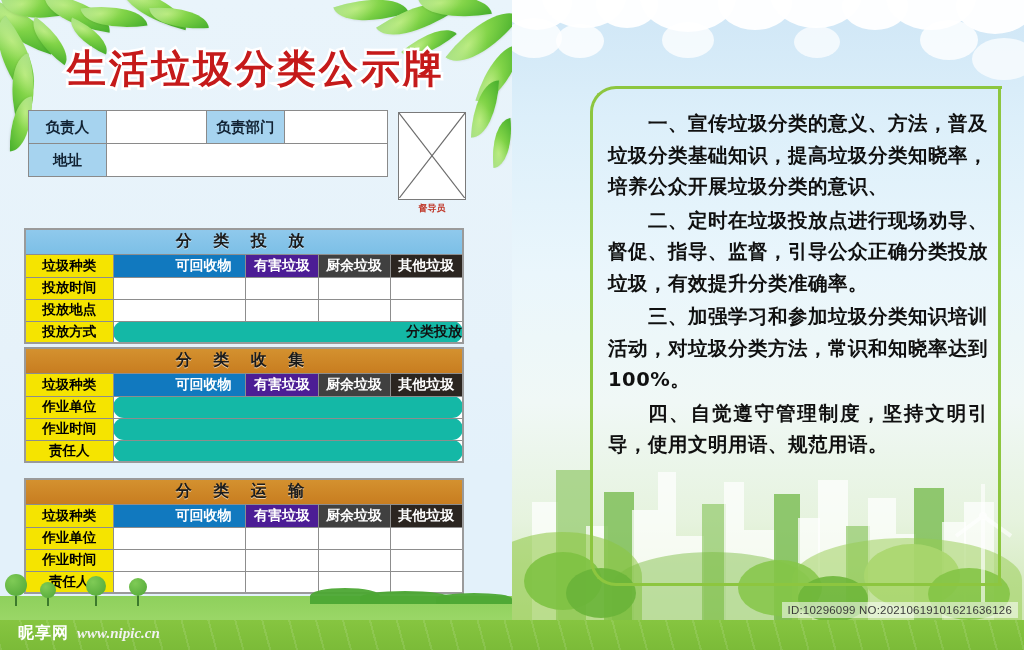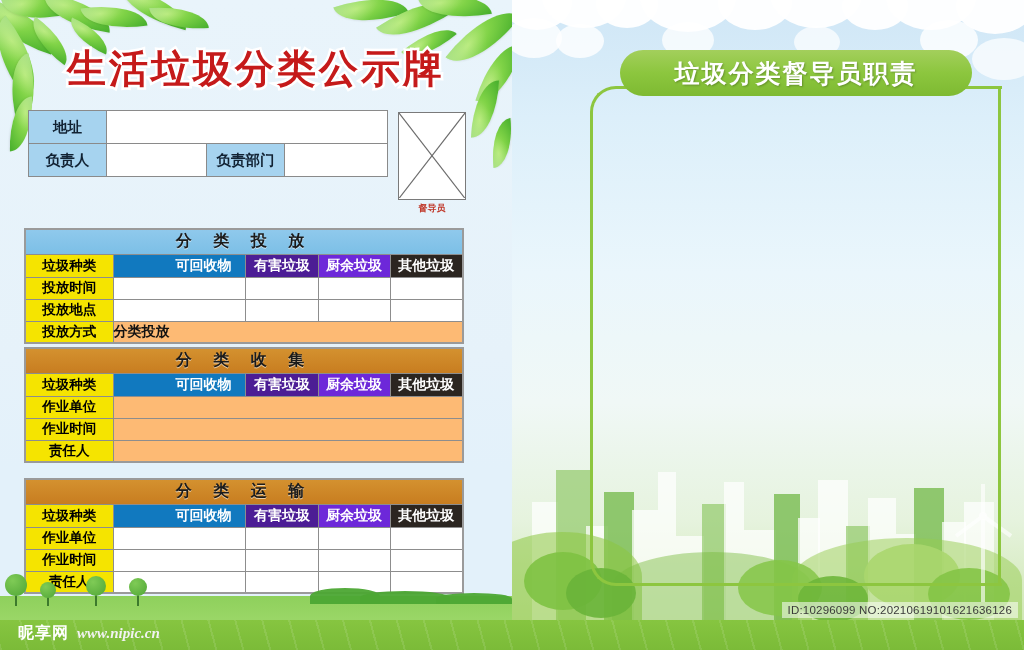--- a/index.html
+++ b/index.html
@@ -81,24 +81,24 @@
   }
   .ttl-blue td{ background:linear-gradient(180deg,#8fc9ec,#7cbfe6); }
   .ttl-orange td{ background:linear-gradient(180deg,#d4912f,#c87d20); }
   .ctable td{ border:1px solid #8d8d8d; height:22px; font-size:13.5px;margin-top:46px; }
   .ctable td.rowlbl{
      background:#f5e400; text-align:center; font-weight:bold; width:88px; color:#000;
   }
   .ctable td.hd{ text-align:center; font-weight:bold; color:#fff; height:23px; font-size:14px;}
   .hd-blue{ background:#1179bf;padding-left:48px; }
   .hd-red{ background:#4c1d95; }
-  .hd-green{ background:#6d28d9; }
+  .hd-green{ background:#404040; }
   .hd-black{ background:#2b2520; }
   .ctable td.cell{ background:#fff; }
-  .ctable td.merged{ background:#fdba74; text-align:left; font-weight:bold; font-size:14px; color:#111; }
+  .ctable td.merged{ background:#14b8a6; text-align:right; font-weight:bold; font-size:14px; color:#111;border-radius:11px; }
 
   
   .right-panel{
     position:absolute; left:512px; top:0; width:512px; height:650px; overflow:hidden;
     background:linear-gradient(180deg,#cfe6f6 0%,#dceffa 18%,#eaf6fc 42%,#f0f8f6 62%,#e6f3de 80%,#c9e4a6 100%);
   }
   .clouds{ position:absolute; left:0; top:0; width:512px; height:96px; }
   .cloud{ position:absolute; background:#fff; border-radius:50%; opacity:.95;}
   .right-city{
     position:absolute; left:0; bottom:28px; width:512px; height:185px; overflow:hidden;
@@ -189,28 +189,28 @@
       <div class="leaf" style="left:456px;top:96px;width:58px;height:26px;transform:rotate(-88deg);"></div>
       <div class="leaf" style="left:402px;top:32px;width:54px;height:22px;transform:rotate(-40deg);"></div>
       <div class="leaf" style="left:478px;top:132px;width:48px;height:22px;transform:rotate(-96deg);"></div>
     </div>
 
     <h1 class="main-title">生活垃圾分类公示牌</h1>
 
     <table class="info-table">
       <tbody>
           <tr>
-        <td class="lbl">地址</td>
-        <td class="val" colspan="3"></td>
-      </tr>
-      <tr>
         <td class="lbl">负责人</td>
         <td class="val" style="width:100px"></td>
         <td class="lbl">负责部门</td>
         <td class="val"></td>
+      </tr>
+      <tr>
+        <td class="lbl">地址</td>
+        <td class="val" colspan="3"></td>
       </tr>
     </tbody>
       </table>
 
     <div class="photo-box">
       <svg viewBox="0 0 68 88">
         <line x1="0" y1="0" x2="68" y2="88" stroke="#6b6b6b" stroke-width="1.2"></line>
         <line x1="68" y1="0" x2="0" y2="88" stroke="#6b6b6b" stroke-width="1.2"></line>
       </svg>
     </div>
@@ -393,22 +393,27 @@
           <line x1="35" y1="34" x2="8" y2="54"></line>
           <line x1="35" y1="34" x2="63" y2="54"></line>
         </g>
         <circle cx="35" cy="34" r="4" fill="#ffffff" opacity=".95"></circle>
       </svg>
     </div>
 
     <div class="right-frame"></div>
     <div class="right-frame2"></div>
 
-    <div class="right-title">垃圾分类督导员职责</div>
-
+
+    <div class="right-body">
+      <p class="para">一、宣传垃圾分类的意义、方法，普及垃圾分类基础知识，提高垃圾分类知晓率，培养公众开展垃圾分类的意识、</p>
+      <p class="para">二、定时在垃圾投放点进行现场劝导、督促、指导、监督，引导公众正确分类投放垃圾，有效提升分类准确率。</p>
+      <p class="para">三、加强学习和参加垃圾分类知识培训活动，对垃圾分类方法，常识和知晓率达到100%。</p>
+      <p class="para">四、自觉遵守管理制度，坚持文明引导，使用文明用语、规范用语。</p>
+    </div>
 
     <div class="idtag">ID:10296099 NO:20210619101621636126</div>
   </div>
 
   <div class="footer">
     <div class="footer-grass"></div>
     <div class="wm">
       <span class="wm-cn">昵享网</span>
       <span class="wm-url">www.nipic.cn</span>
     </div>

